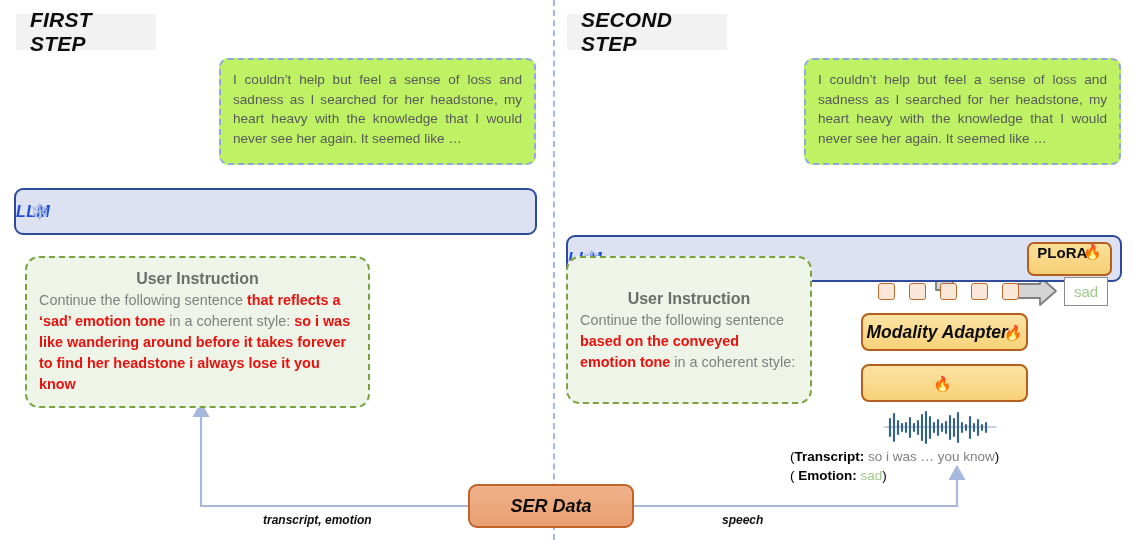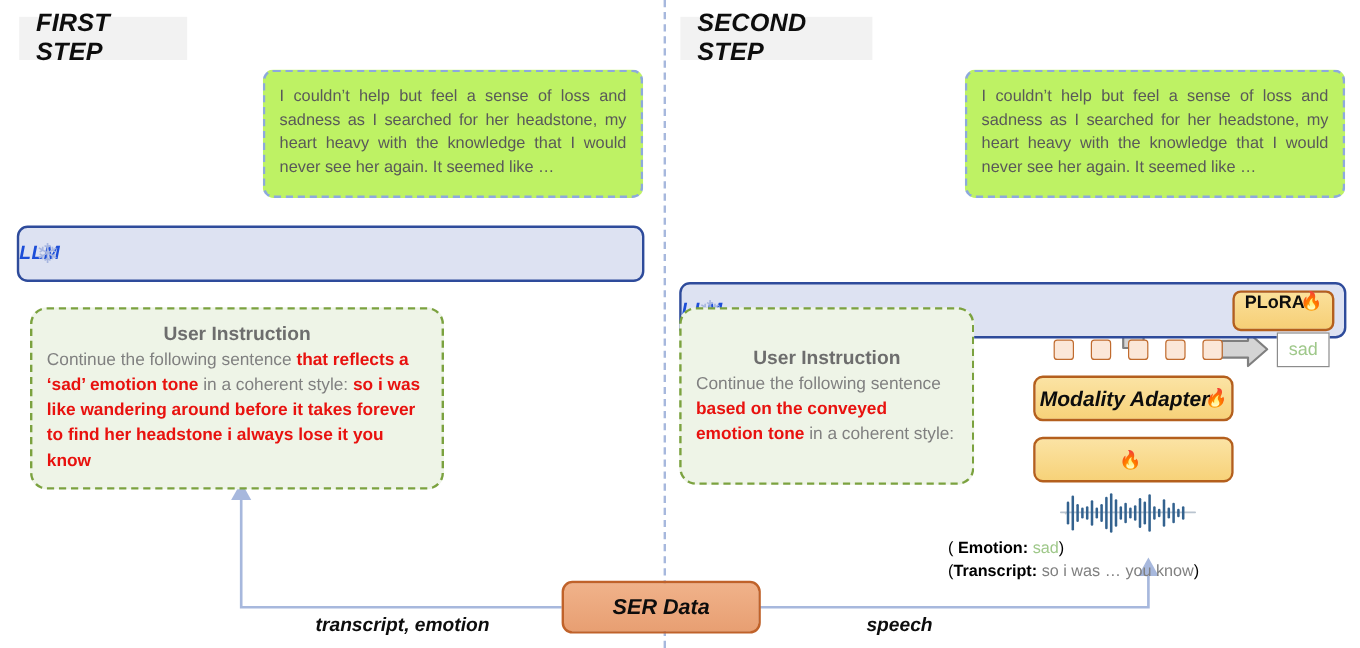--- a/index.html
+++ b/index.html
@@ -169,21 +169,21 @@
     align-items: center;
     justify-content: center;
     font-size: 18px;
     font-weight: bold;
     font-style: italic;
     color: #0d0d0d;
   }
 
   
   .flow-label {
-    font-size: 16px;
+    font-size: 12px;
     font-weight: bold;
     font-style: italic;
     color: #0d0d0d;
     white-space: nowrap;
   }
   .divider {
     border-left: 2px dashed #a7b8dd;
     width: 0;
   }
   svg.overlay { position: absolute; left: 0; top: 0; pointer-events: none; }
@@ -293,28 +293,28 @@
     <span>Modality Adapter</span>
     <span class="flame">🔥</span>
   </div>
 
   <div class="abs module" style="left:861px; top:364px; width:167px; height:38px;">
     <span class="flame">🔥</span>
   </div>
 
   <div class="abs" style="left:790px; top:447px;">
     <div class="caption">
+      <span class="paren">(</span><b>Transcript:</b>
+      <span>so i was … you know</span><span class="paren">)</span>
+    </div>
+    <div class="caption">
       <span class="paren">(</span>
       <b>Emotion:</b>
       <span class="cap-sad">sad</span><span class="paren">)</span>
     </div>
-    <div class="caption">
-      <span class="paren">(</span><b>Transcript:</b>
-      <span>so i was … you know</span><span class="paren">)</span>
-    </div>
   </div>
 
   <div class="abs ser-pill" style="left:468px; top:484px; width:166px; height:44px;">SER Data</div>
 
   <div class="abs flow-label" style="left:263px; top:513px;">transcript, emotion</div>
 
   <div class="abs flow-label" style="left:722px; top:513px;">speech</div>
 
 </div>
 

